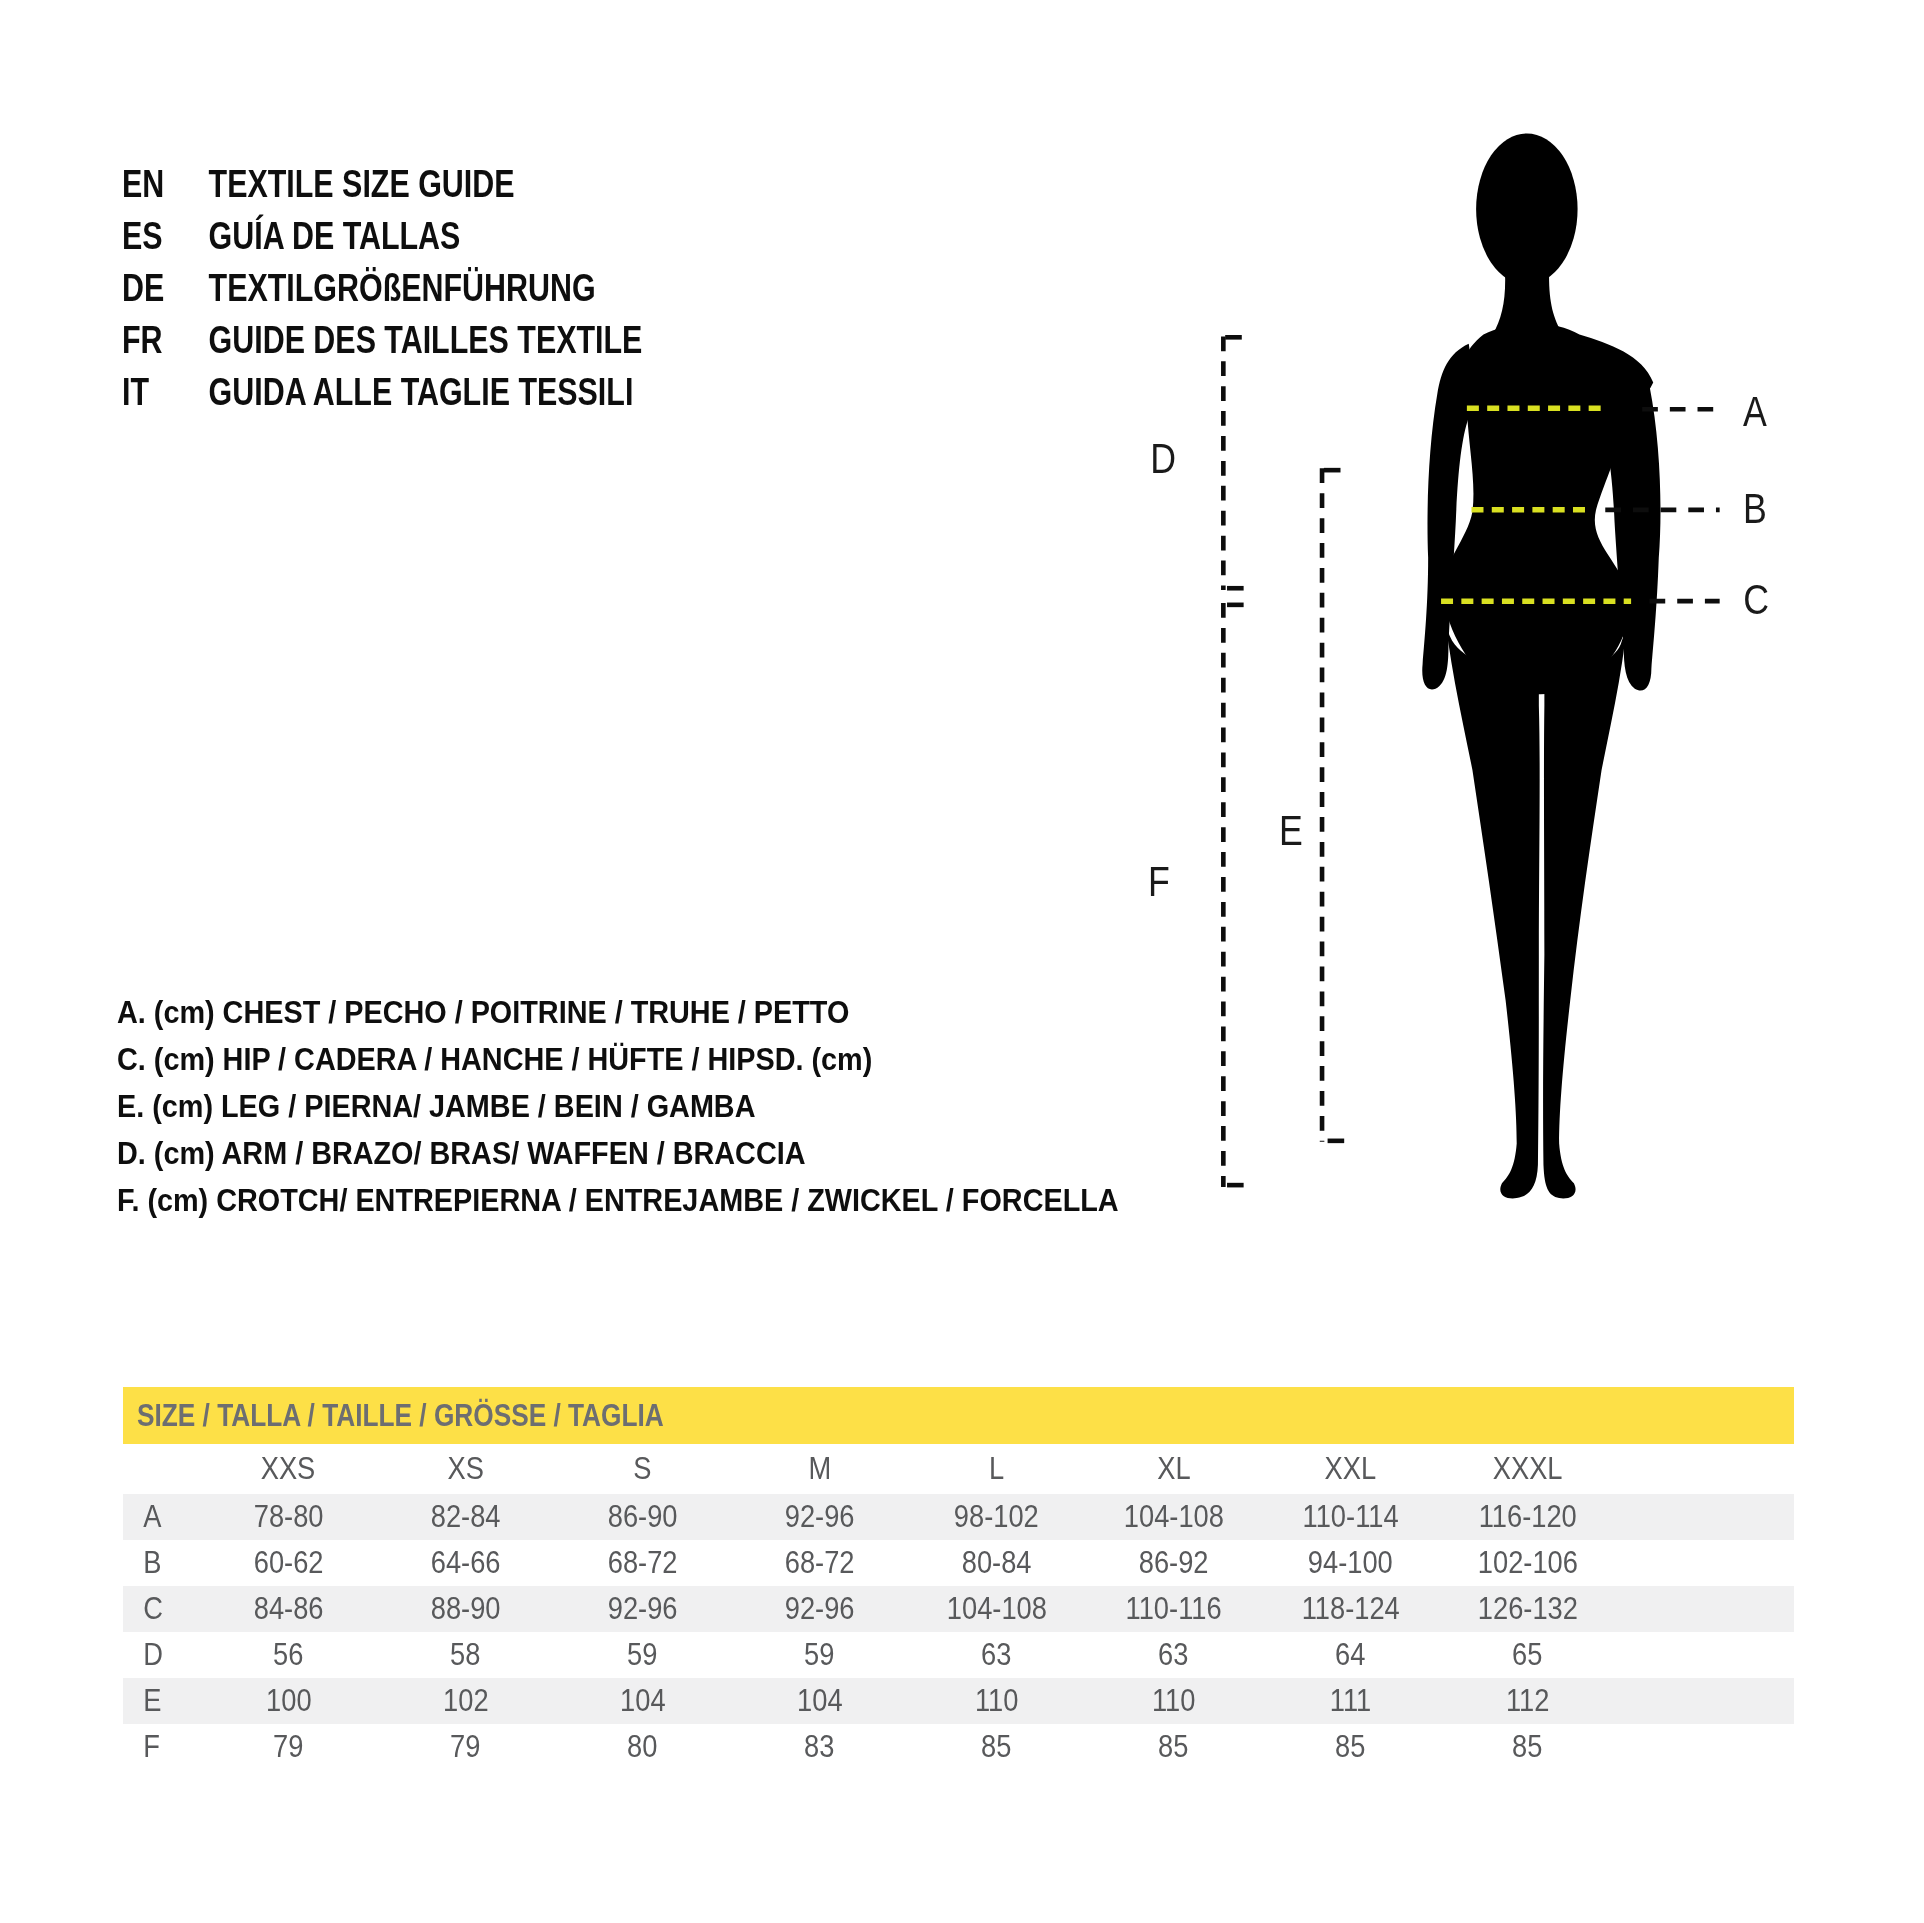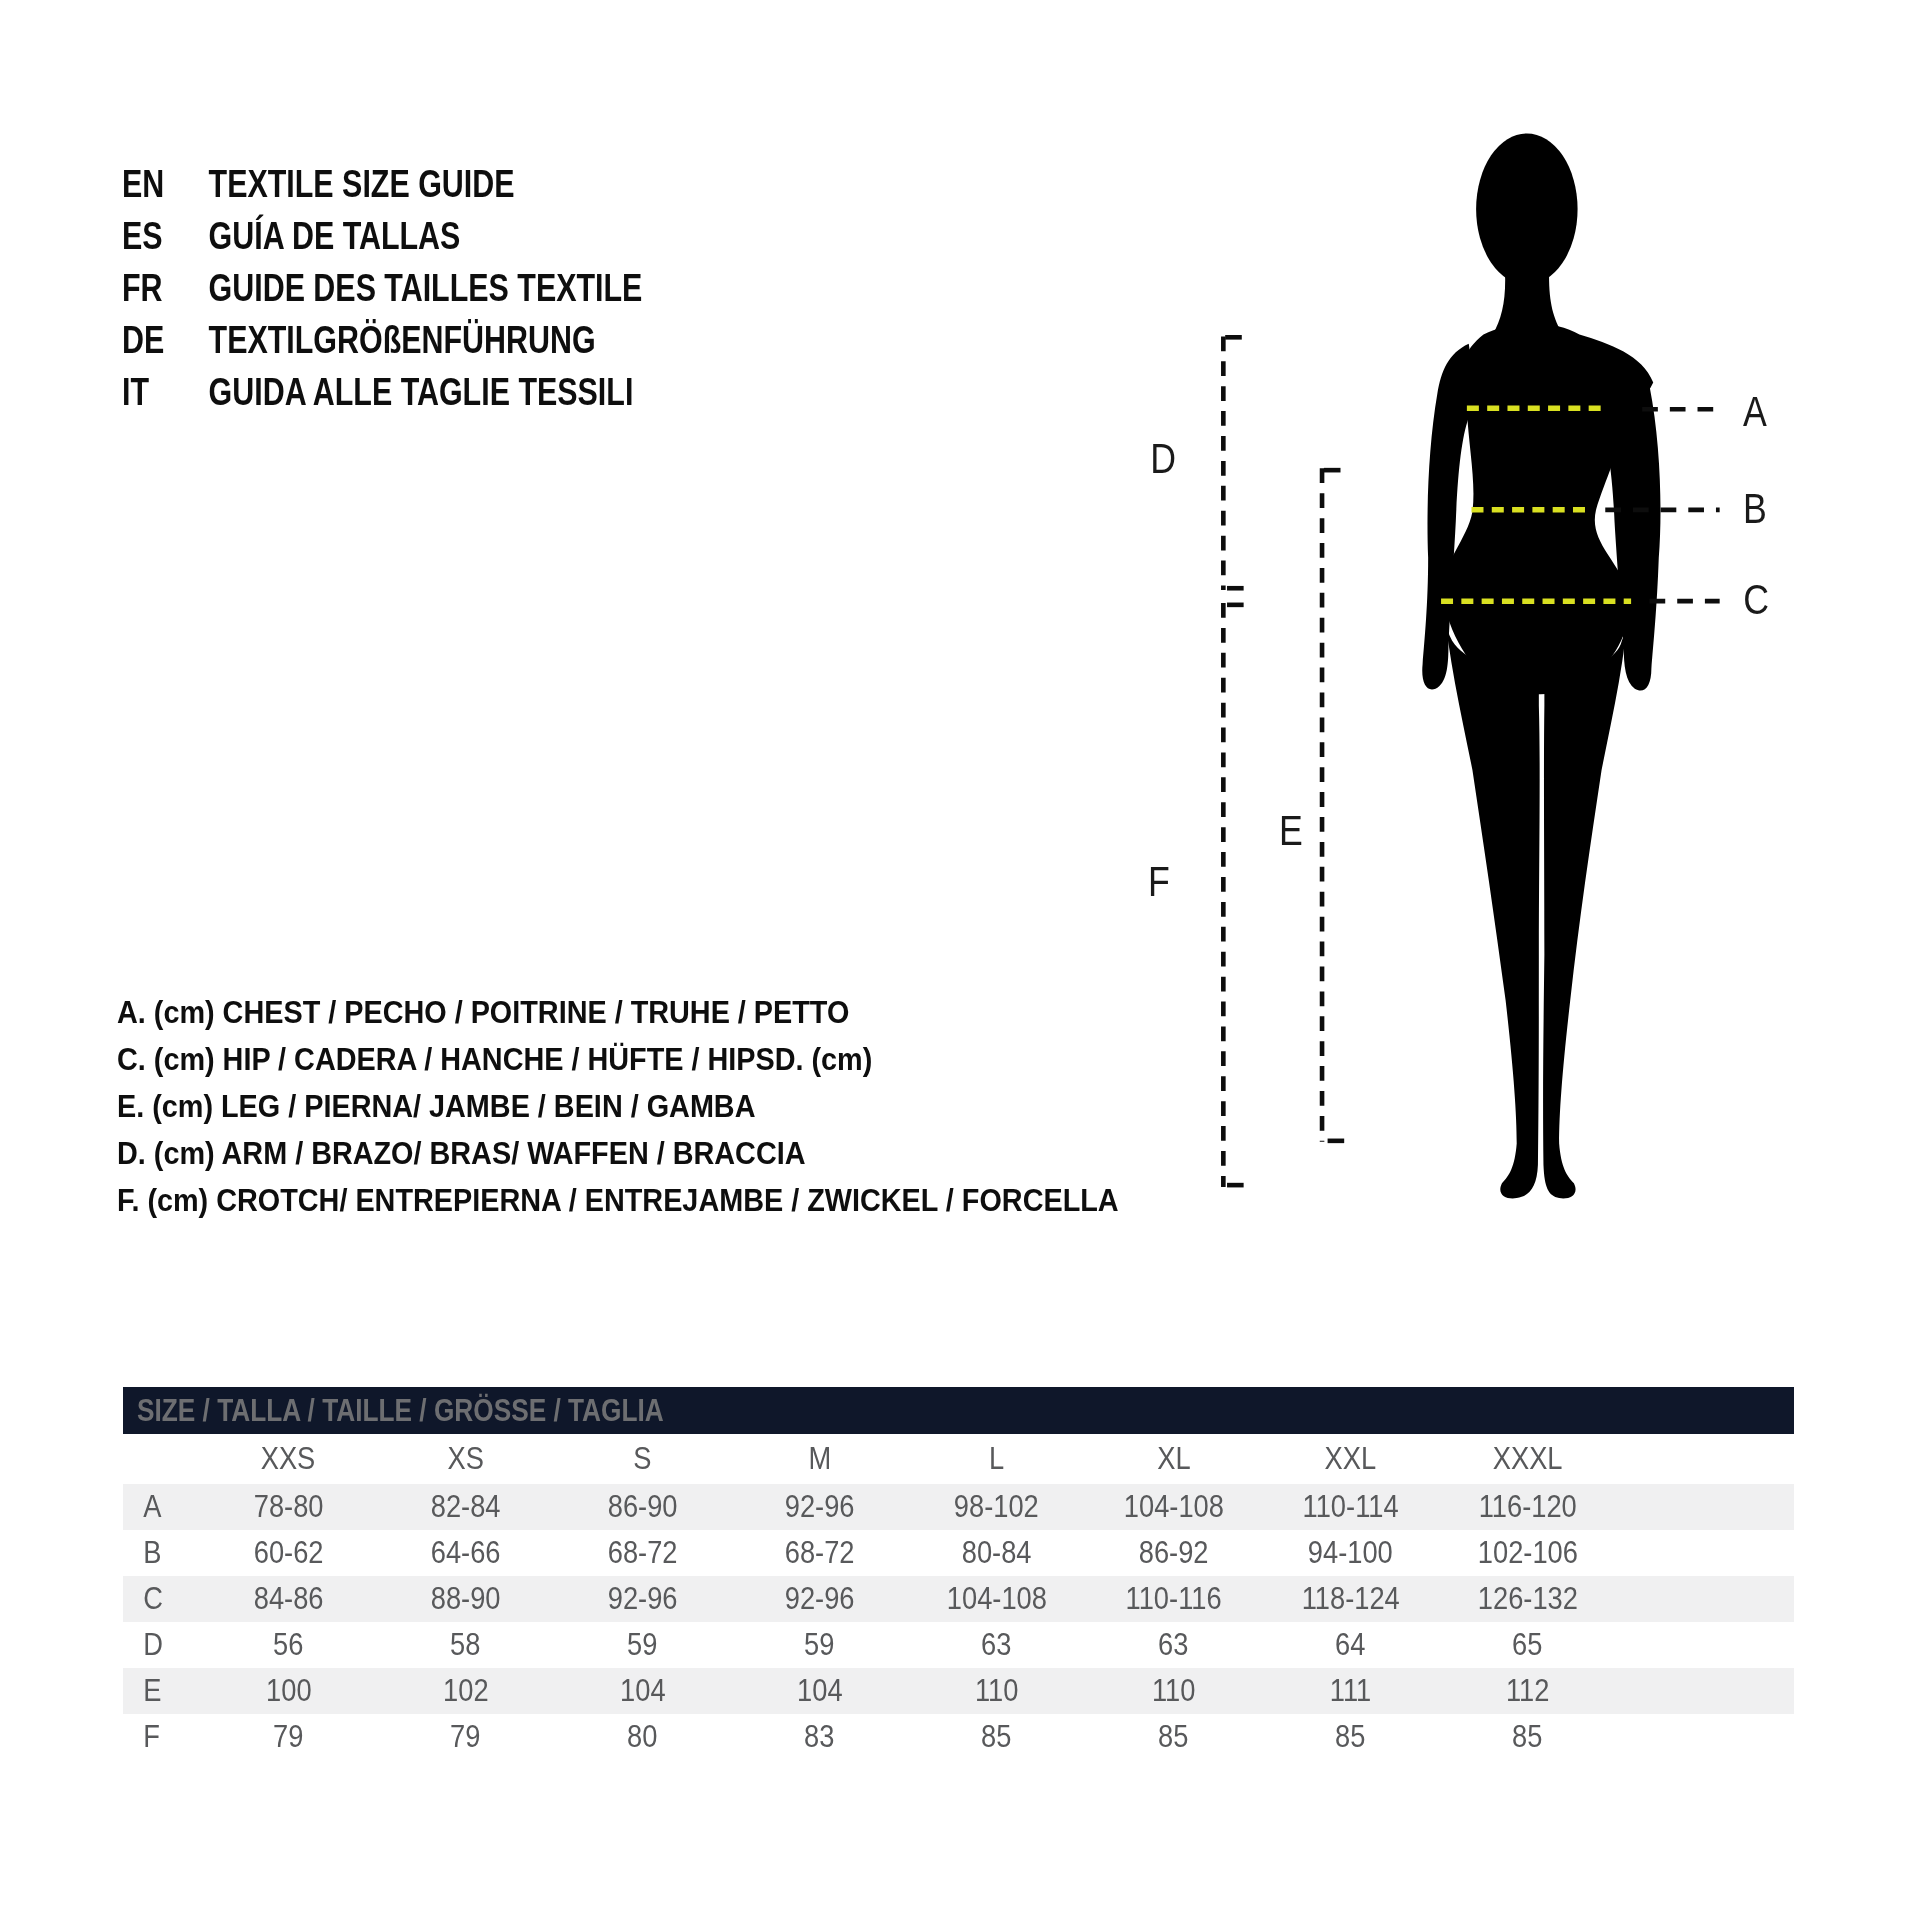--- a/index.html
+++ b/index.html
@@ -20,21 +20,21 @@
 
   
   .legend { position:absolute; left:117px; top:962px; }
   .legrow { height:47px; display:flex; align-items:flex-start; font-size:32px; font-weight:bold; }
 
   
   .gender { position:absolute; left:118px; top:1287px; height:39px; font-size:37px; font-weight:bold; }
 
   
   .tbl { position:absolute; left:123px; top:1355px; width:1671px; font-size:31px; color:#58595b; }
-  .band { height:47px; background:#0f172a; display:flex; align-items:center; }
+  .band { height:57px; background:#fde047; display:flex; align-items:center; }
   .band-text { margin-left:14px; font-size:32px; font-weight:bold; color:#6d6e71; }
   .trow { display:grid; grid-template-columns:77px repeat(9,177px); align-items:center; }
   .sizes-row { height:50px; }
   .drow { height:46px; }
   .stripe { background:#f0f0f1; }
   .cell { text-align:center; }
   .rlabel { padding-left:18.5px; text-align:left; }
 
   
   .diagram-svg { position:absolute; left:1144px; top:92px; }
@@ -59,28 +59,28 @@
       </span>
     </div>
     <div class="lrow">
       <span class="cond78">
         <span class="lcode">ES</span>
         <span>GUÍA DE TALLAS</span>
       </span>
     </div>
     <div class="lrow">
       <span class="cond78">
+        <span class="lcode">DE</span>
+        <span>TEXTILGRÖßENFÜHRUNG</span>
+      </span>
+    </div>
+    <div class="lrow">
+      <span class="cond78">
         <span class="lcode">FR</span>
         <span>GUIDE DES TAILLES TEXTILE</span>
-      </span>
-    </div>
-    <div class="lrow">
-      <span class="cond78">
-        <span class="lcode">DE</span>
-        <span>TEXTILGRÖßENFÜHRUNG</span>
       </span>
     </div>
     <div class="lrow">
       <span class="cond78">
         <span class="lcode">IT</span>
         <span>GUIDA ALLE TAGLIE TESSILI</span>
       </span>
     </div>
   </div>
 

